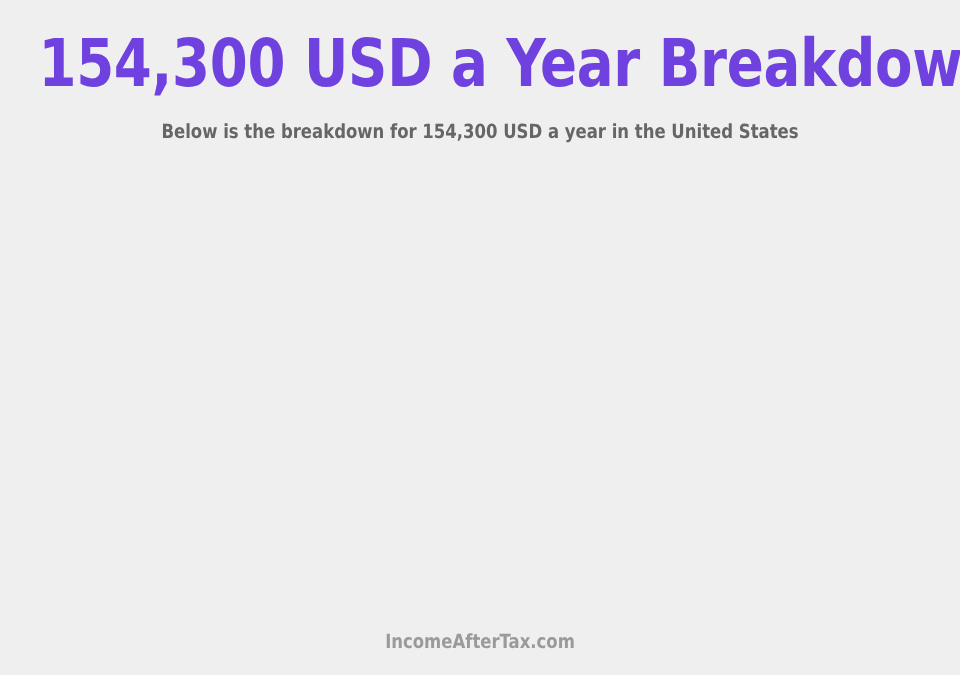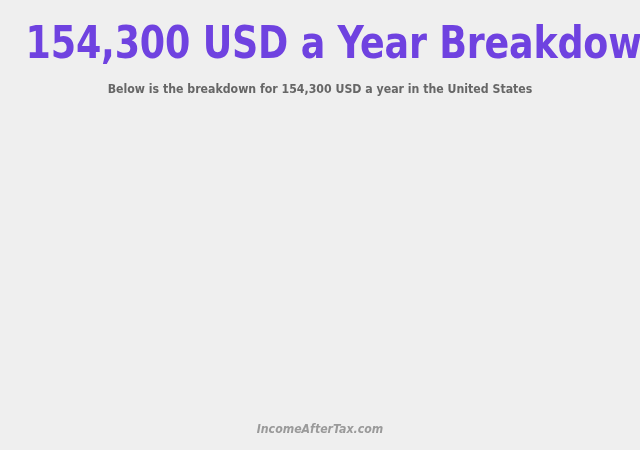--- a/index.html
+++ b/index.html
@@ -70,21 +70,20 @@
     background: transparent;
   }
 
   
   .footer {
     position: absolute;
     left: 0;
     top: 421px;
     width: 640px;
     text-align: center;
-    font-style: italic;
   }
 
   .watermark {
     margin: 0;
     font-family: "DejaVu Sans Condensed", "Liberation Sans Narrow", "Liberation Sans", sans-serif;
     font-size: 13px;
     line-height: 15px;
     font-weight: 700;
     color: #9a9a9a;
     transform: scaleX(0.94);

